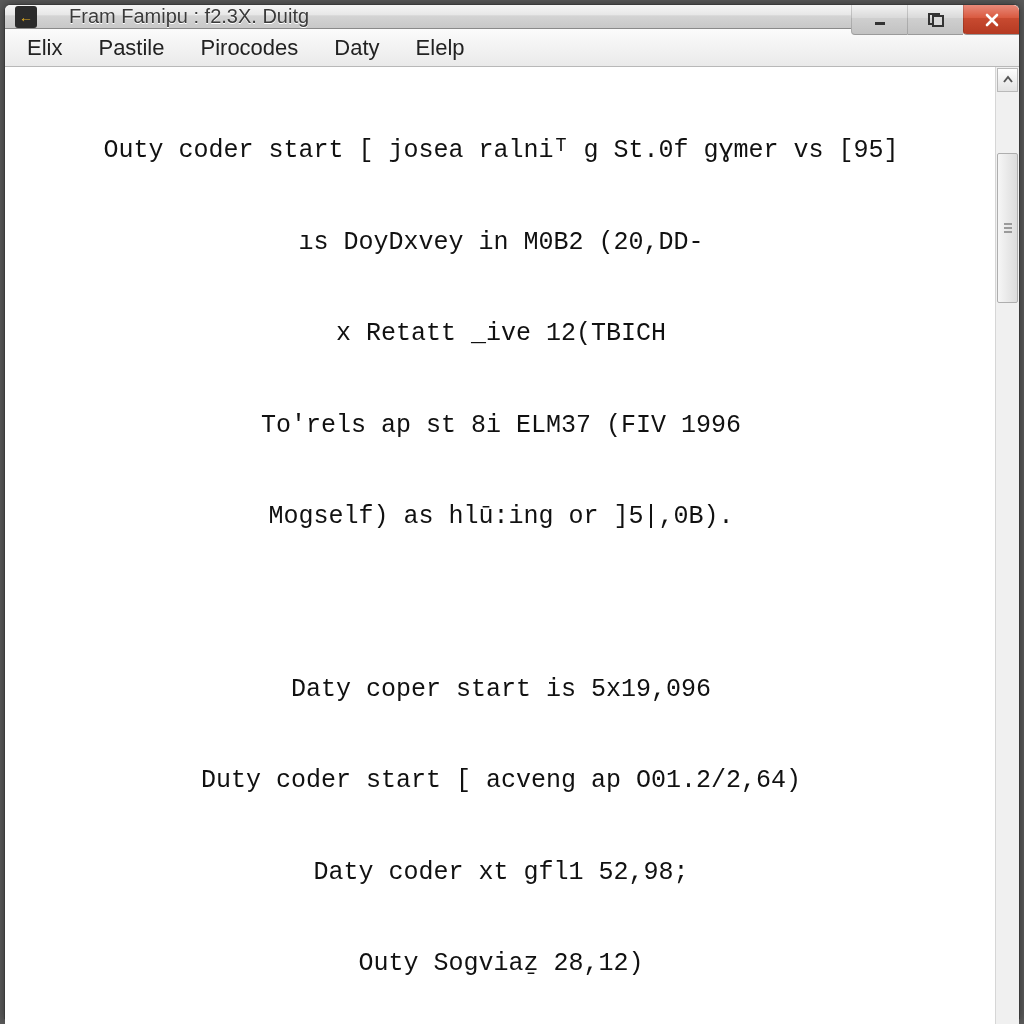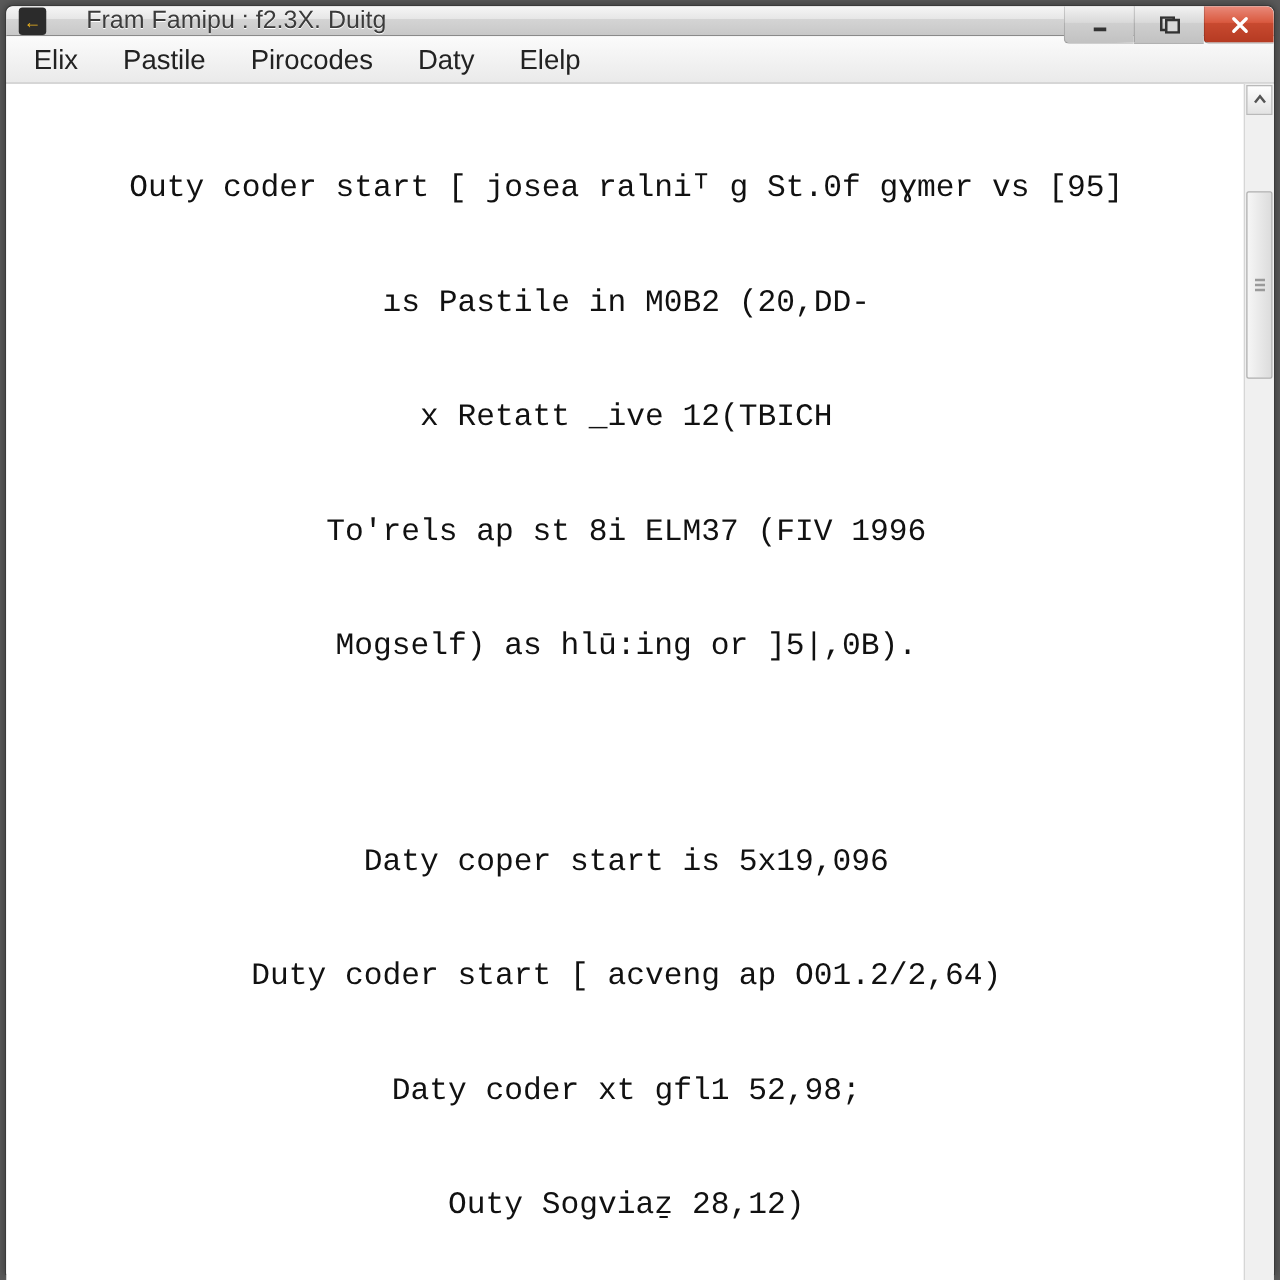--- a/index.html
+++ b/index.html
@@ -111,21 +111,21 @@
         <span>Daty</span>
       </div>
     <div class="menuitem">
         <span>Elelp</span>
       </div>
   </div>
 
   <div class="client">
     <div class="content">
       <span class="line">Outy coder start [ josea ralniᵀ g St.0f gɣmer vs [95]</span>
-      <span class="line">ıs Pastile in M0B2 (20,DD-</span>
+      <span class="line">ıs DoyDxvey in M0B2 (20,DD-</span>
       <span class="line">x Retatt _ive 12(TBICH</span>
       <span class="line">To'rels ap st 8i ELM37 (FIV 1996</span>
       <span class="line">Mogself) as hlū:ing or ]5|,0B).</span>
       <div class="spacer"></div>
       <span class="line">Daty coper start is 5x19,096</span>
       <span class="line">Duty coder start [ acveng ap O01.2/2,64)</span>
       <span class="line">Daty coder xt gfl1 52,98;</span>
       <span class="line">Outy Sogviaẕ 28,12)</span>
       
       

